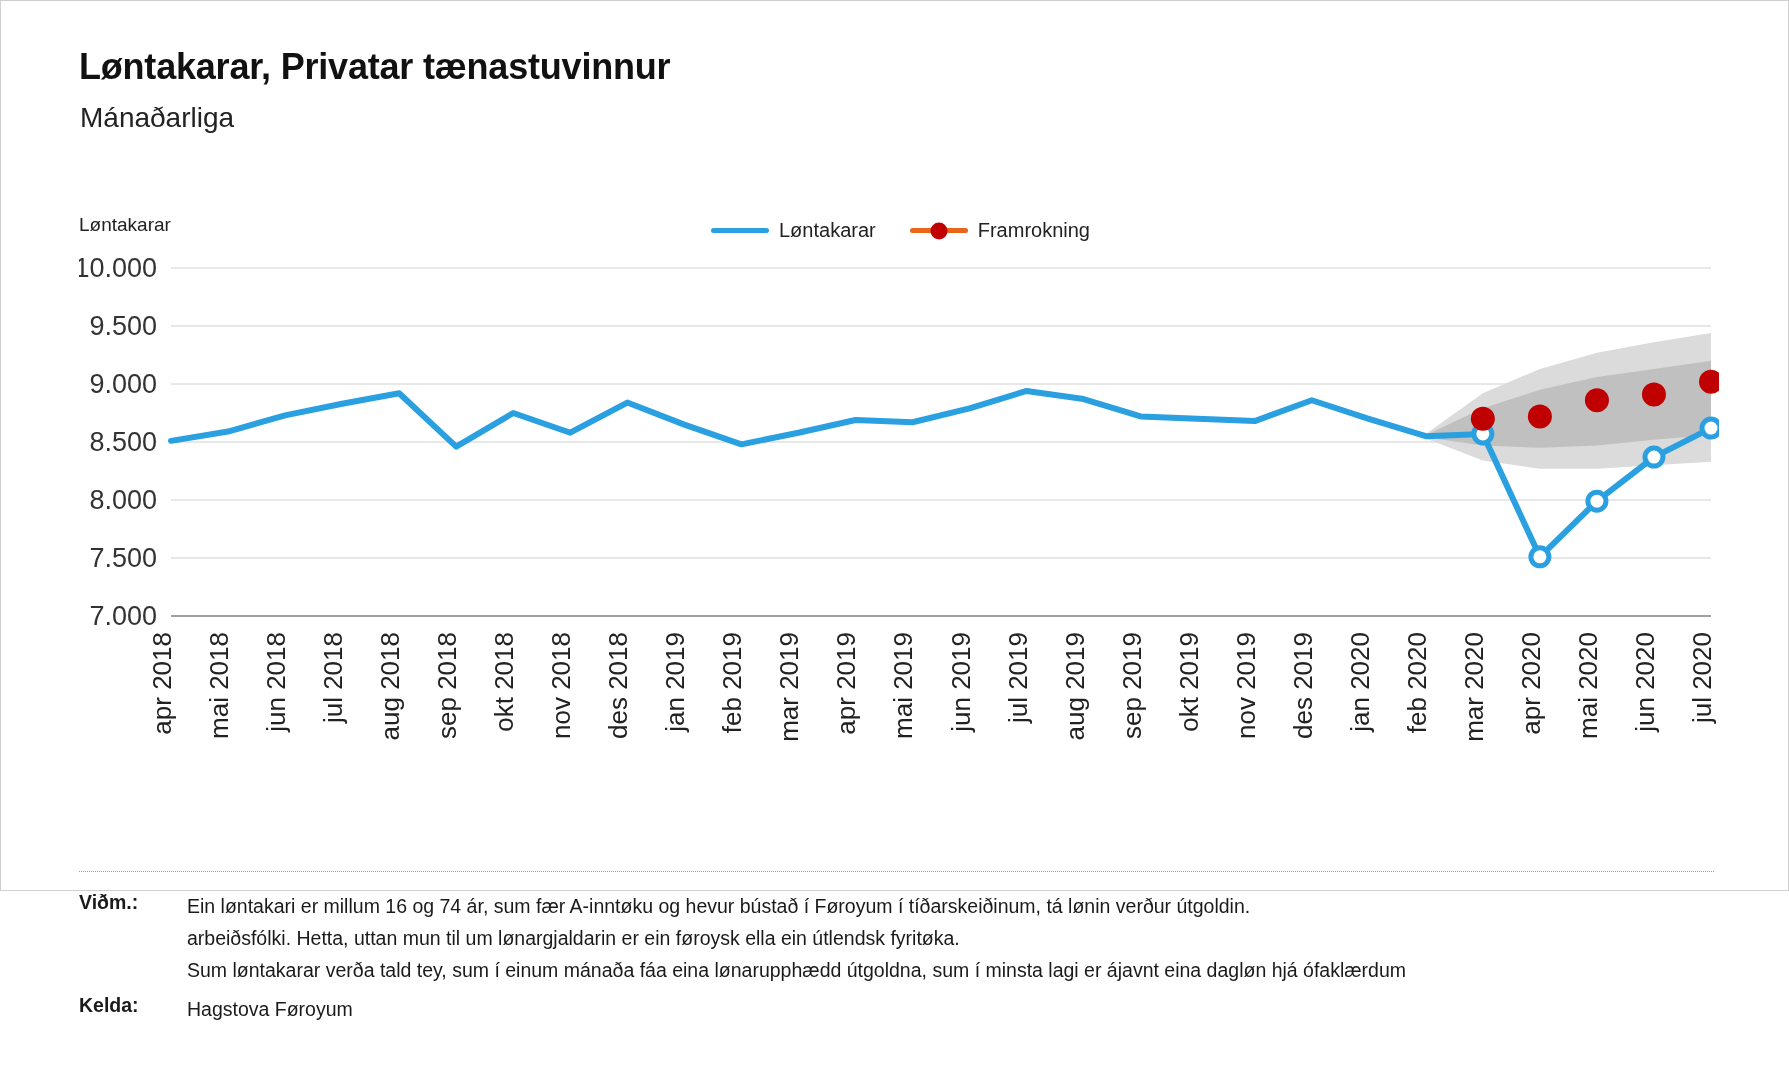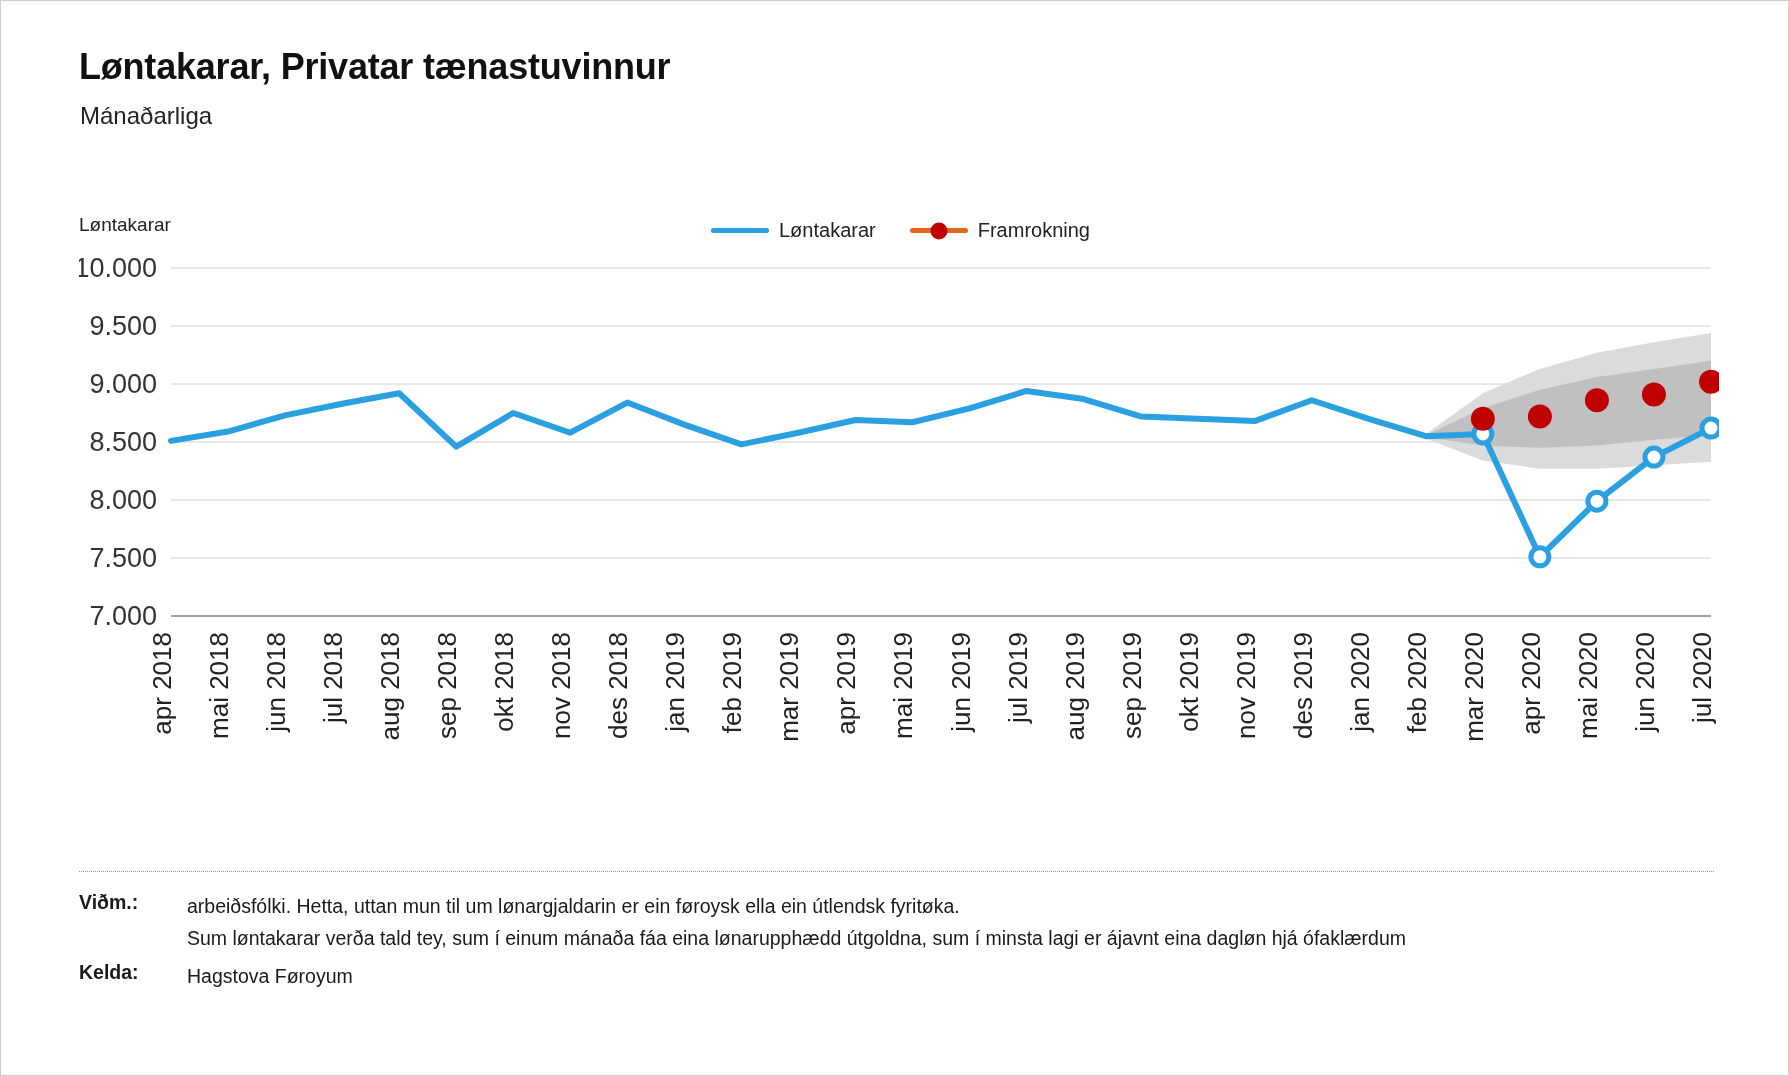--- a/index.html
+++ b/index.html
@@ -10,39 +10,39 @@
   body {
     width: 1789px;
     height: 1076px;
     font-family: "Liberation Sans", sans-serif;
     color: #1a1a1a;
     overflow: hidden;
   }
   .page {
     position: relative;
     width: 1789px;
-    height: 1076px;
+    height: 891px;
     box-sizing: border-box;
     border: 1px solid #cfcfcf;
     background: #ffffff;
   }
   .title {
     position: absolute;
     left: 78px;
     top: 45px;
     font-size: 36px;
     font-weight: bold;
     letter-spacing: -0.2px;
     color: #111111;
   }
   .subtitle {
     position: absolute;
     left: 79px;
     top: 101px;
-    font-size: 24px;
+    font-size: 28px;
     color: #222222;
   }
   .yaxis-title {
     position: absolute;
     left: 78px;
     top: 213px;
     font-size: 19px;
     color: #222222;
   }
   .legend {
@@ -206,20 +206,21 @@
         <text x="1632" y="376" font-size="26" fill="#222" text-anchor="end" transform="rotate(-90 1632 376)" font-family="&quot;Liberation Sans&quot;, sans-serif">jul 2020</text>
       </svg>
   </div>
 
   <div class="footer-sep"></div>
 
   <div class="notes">
     <div class="note-row">
       <div class="note-label">Viðm.:</div>
       <div class="note-body">
+        <div>Ein løntakari er millum 16 og 74 ár, sum fær A-inntøku og hevur bústað í Føroyum í tíðarskeiðinum, tá lønin verður útgoldin.</div>
         <div>arbeiðsfólki. Hetta, uttan mun til um lønargjaldarin er ein føroysk ella ein útlendsk fyritøka.</div>
         <div>Sum løntakarar verða tald tey, sum í einum mánaða fáa eina lønarupphædd útgoldna, sum í minsta lagi er ájavnt eina dagløn hjá ófaklærdum</div>
       </div>
     </div>
     <div class="note-row" style="margin-top:6px;">
       <div class="note-label">Kelda:</div>
       <div class="note-body">Hagstova Føroyum</div>
     </div>
   </div>
 

